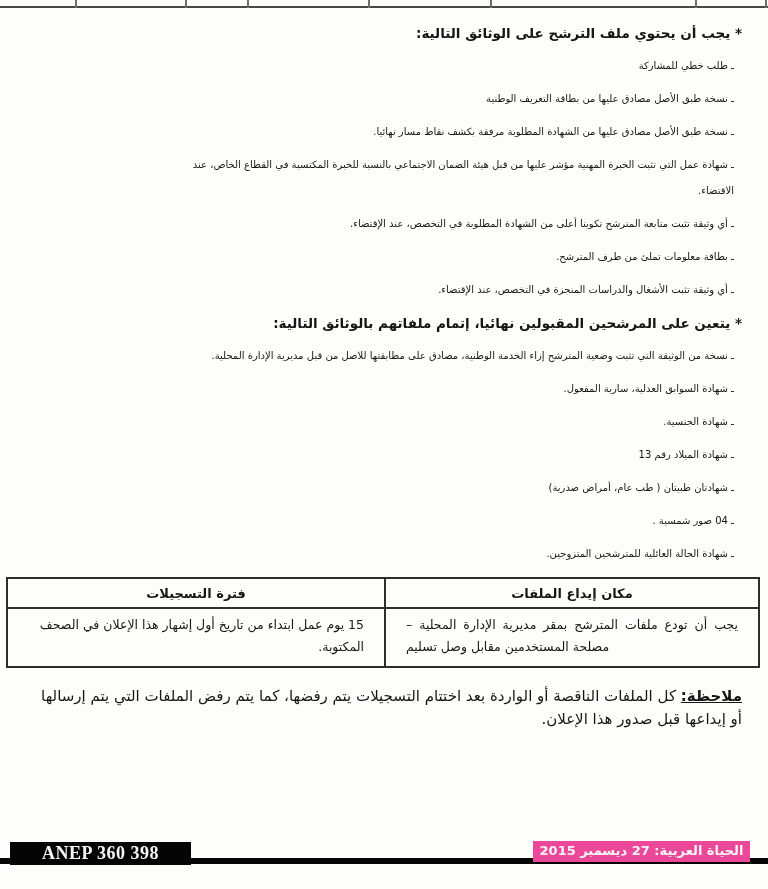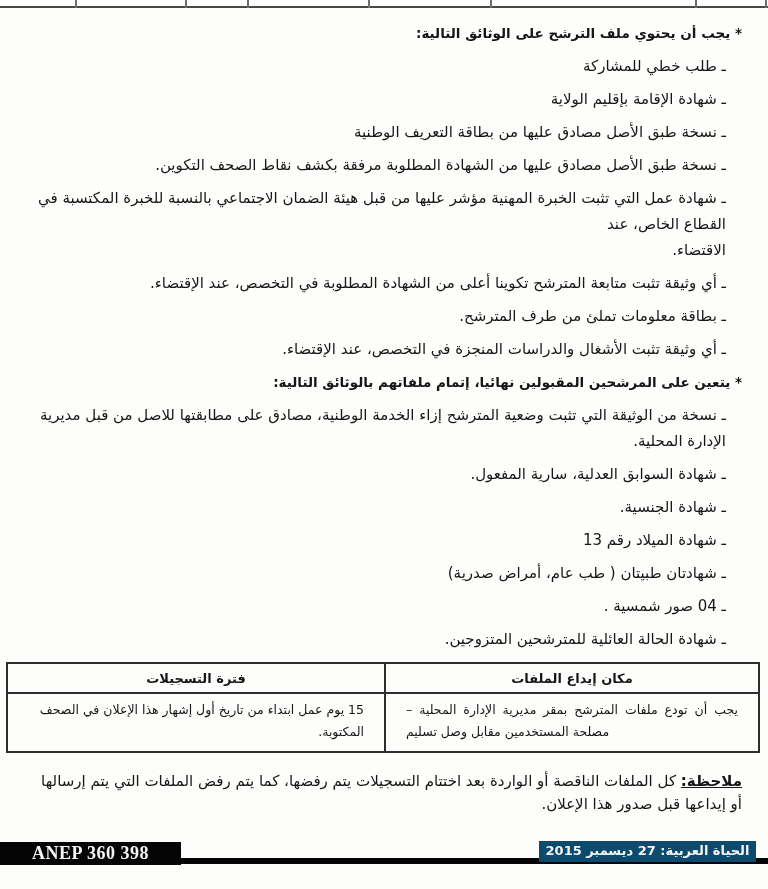--- a/index.html
+++ b/index.html
@@ -20,23 +20,23 @@
 
   .content { padding: 12px 26px 0 22px; }
 
   .sec-heading {
     font-weight: bold;
     font-size: 13.5px;
     line-height: 26px;
     margin: 0 0 7px 0;
   }
   .doc-item {
-    font-size: 15px;
+    font-size: 10px;
     line-height: 26px;
-    margin: 0 16px 7px 0;
+    margin: 0 8px 7px 0;
     white-space: pre-line;
   }
 
   .req-table {
     border-collapse: collapse;
     table-layout: fixed;
     width: 752px;
     margin: 10px 8px 0 8px;
   }
   .req-table th, .req-table td { border: 2px solid #2e2e2e; }
@@ -66,32 +66,32 @@
     line-height: 23px;
     text-align: right;
   }
   .note-label { font-weight: bold; text-decoration: underline; }
 
   .bottom-rule {
     position: absolute; left: 0; top: 858px;
     width: 768px; height: 6px; background: #050505;
   }
   .anep-badge {
-    position: absolute; left: 0; top: 842px;
+    position: absolute; left: 10px; top: 842px;
     width: 181px; height: 23px;
     background: #050505; color: #f5f5f5;
     font-family: "Liberation Serif", "DejaVu Serif", serif;
     font-weight: bold; font-size: 18px;
     text-align: center; line-height: 22px;
     direction: ltr; letter-spacing: 0.5px;
   }
   .paper-badge {
-    position: absolute; right: 12px; top: 841px;
+    position: absolute; right: 18px; top: 841px;
     width: 217px; height: 21px;
-    background: #0c4a6e; color: #f5f5f5;
+    background: #ec4899; color: #f5f5f5;
     font-weight: bold; font-size: 13px;
     text-align: center; line-height: 20px;
   }
 </style>
 </head>
 <body>
 
 <div class="top-fragment">
   <div class="tick" style="left:75px"></div>
   <div class="tick" style="left:185px"></div>
@@ -100,23 +100,22 @@
   <div class="tick" style="left:490px"></div>
   <div class="tick" style="left:695px"></div>
   <div class="tick" style="left:765px"></div>
 </div>
 
 <div class="content">
 
   <p class="sec-heading">* يجب أن يحتوي ملف الترشح على الوثائق التالية:</p>
 
   <p class="doc-item">ـ طلب خطي للمشاركة</p>
-  <p class="doc-item">ـ شهادة الإقامة بإقليم الولاية</p>
   <p class="doc-item">ـ نسخة طبق الأصل مصادق عليها من بطاقة التعريف الوطنية</p>
-  <p class="doc-item">ـ نسخة طبق الأصل مصادق عليها من الشهادة المطلوبة مرفقة بكشف نقاط الصحف التكوين.</p>
+  <p class="doc-item">ـ نسخة طبق الأصل مصادق عليها من الشهادة المطلوبة مرفقة بكشف نقاط مسار نهائيا.</p>
   <p class="doc-item">ـ شهادة عمل التي تثبت الخبرة المهنية مؤشر عليها من قبل هيئة الضمان الاجتماعي بالنسبة للخبرة المكتسبة في القطاع الخاص، عند
 الاقتضاء.</p>
   <p class="doc-item">ـ أي وثيقة تثبت متابعة المترشح تكوينا أعلى من الشهادة المطلوبة في التخصص، عند الإقتضاء.</p>
   <p class="doc-item">ـ بطاقة معلومات تملئ من طرف المترشح.</p>
   <p class="doc-item">ـ أي وثيقة تثبت الأشغال والدراسات المنجزة في التخصص، عند الإقتضاء.</p>
 
   <p class="sec-heading">* يتعين على المرشحين المقبولين نهائيا، إتمام ملفاتهم بالوثائق التالية:</p>
 
   <p class="doc-item">ـ نسخة من الوثيقة التي تثبت وضعية المترشح إزاء الخدمة الوطنية، مصادق على مطابقتها للاصل من قبل مديرية الإدارة المحلية.</p>
   <p class="doc-item">ـ شهادة السوابق العدلية، سارية المفعول.</p>

